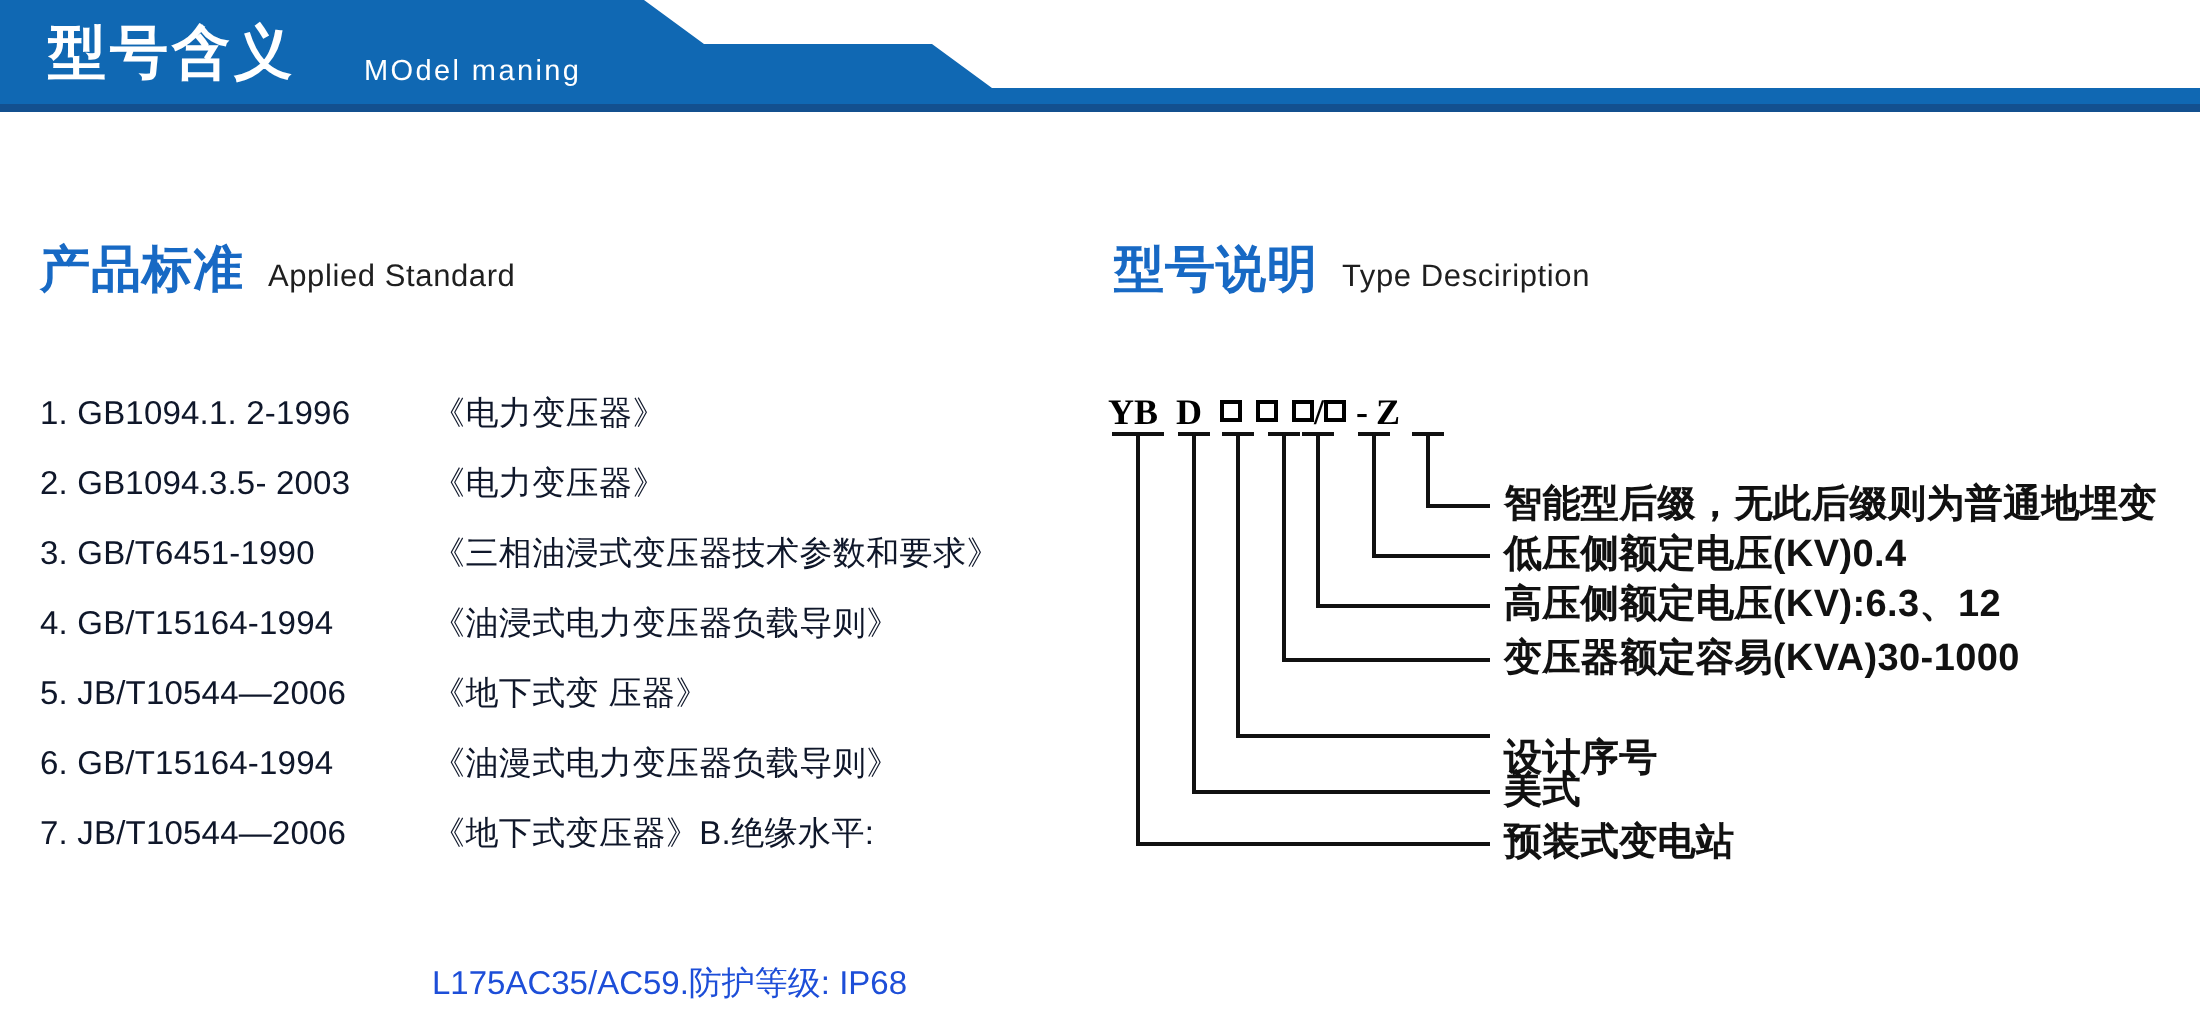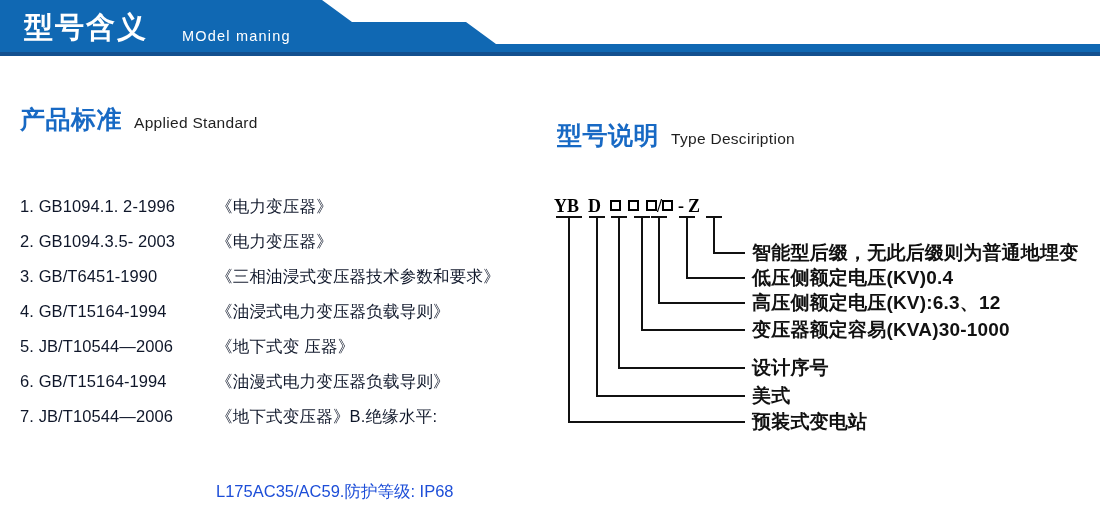--- a/index.html
+++ b/index.html
@@ -55,21 +55,21 @@
     color: #1769c4;
     letter-spacing: 0.5px;
   }
   .section-head .en {
     font-size: 15.5px;
     font-weight: normal;
     color: #1f1f1f;
     letter-spacing: 0.3px;
     margin-left: 12px;
   }
-  #std-heading  { left: 20px;  top: 104px; }
+  #std-heading  { left: 20px;  top: 120px; }
   #type-heading { left: 557px; top: 120px; }
 
   
   #standards-list {
     position: absolute;
     left: 20px; top: 196px;
     width: 530px;
   }
   .std-row {
     display: flex;
@@ -219,16 +219,16 @@
       <path d="M52,27 L52,206 L200,206"></path>
 
       <path d="M24,27 L24,232 L200,232"></path>
     </g>
   </svg>
 
   <div class="type-label" style="top:54px">智能型后缀，无此后缀则为普通地埋变</div>
   <div class="type-label" style="top:79px">低压侧额定电压(KV)0.4</div>
   <div class="type-label" style="top:104px">高压侧额定电压(KV):6.3、12</div>
   <div class="type-label" style="top:131px">变压器额定容易(KVA)30-1000</div>
-  <div class="type-label" style="top:169px">设计序号</div>
+  <div class="type-label" style="top:181px">设计序号</div>
   <div class="type-label" style="top:197px">美式</div>
   <div class="type-label" style="top:223px">预装式变电站</div>
 </div>
 
 </body></html>

